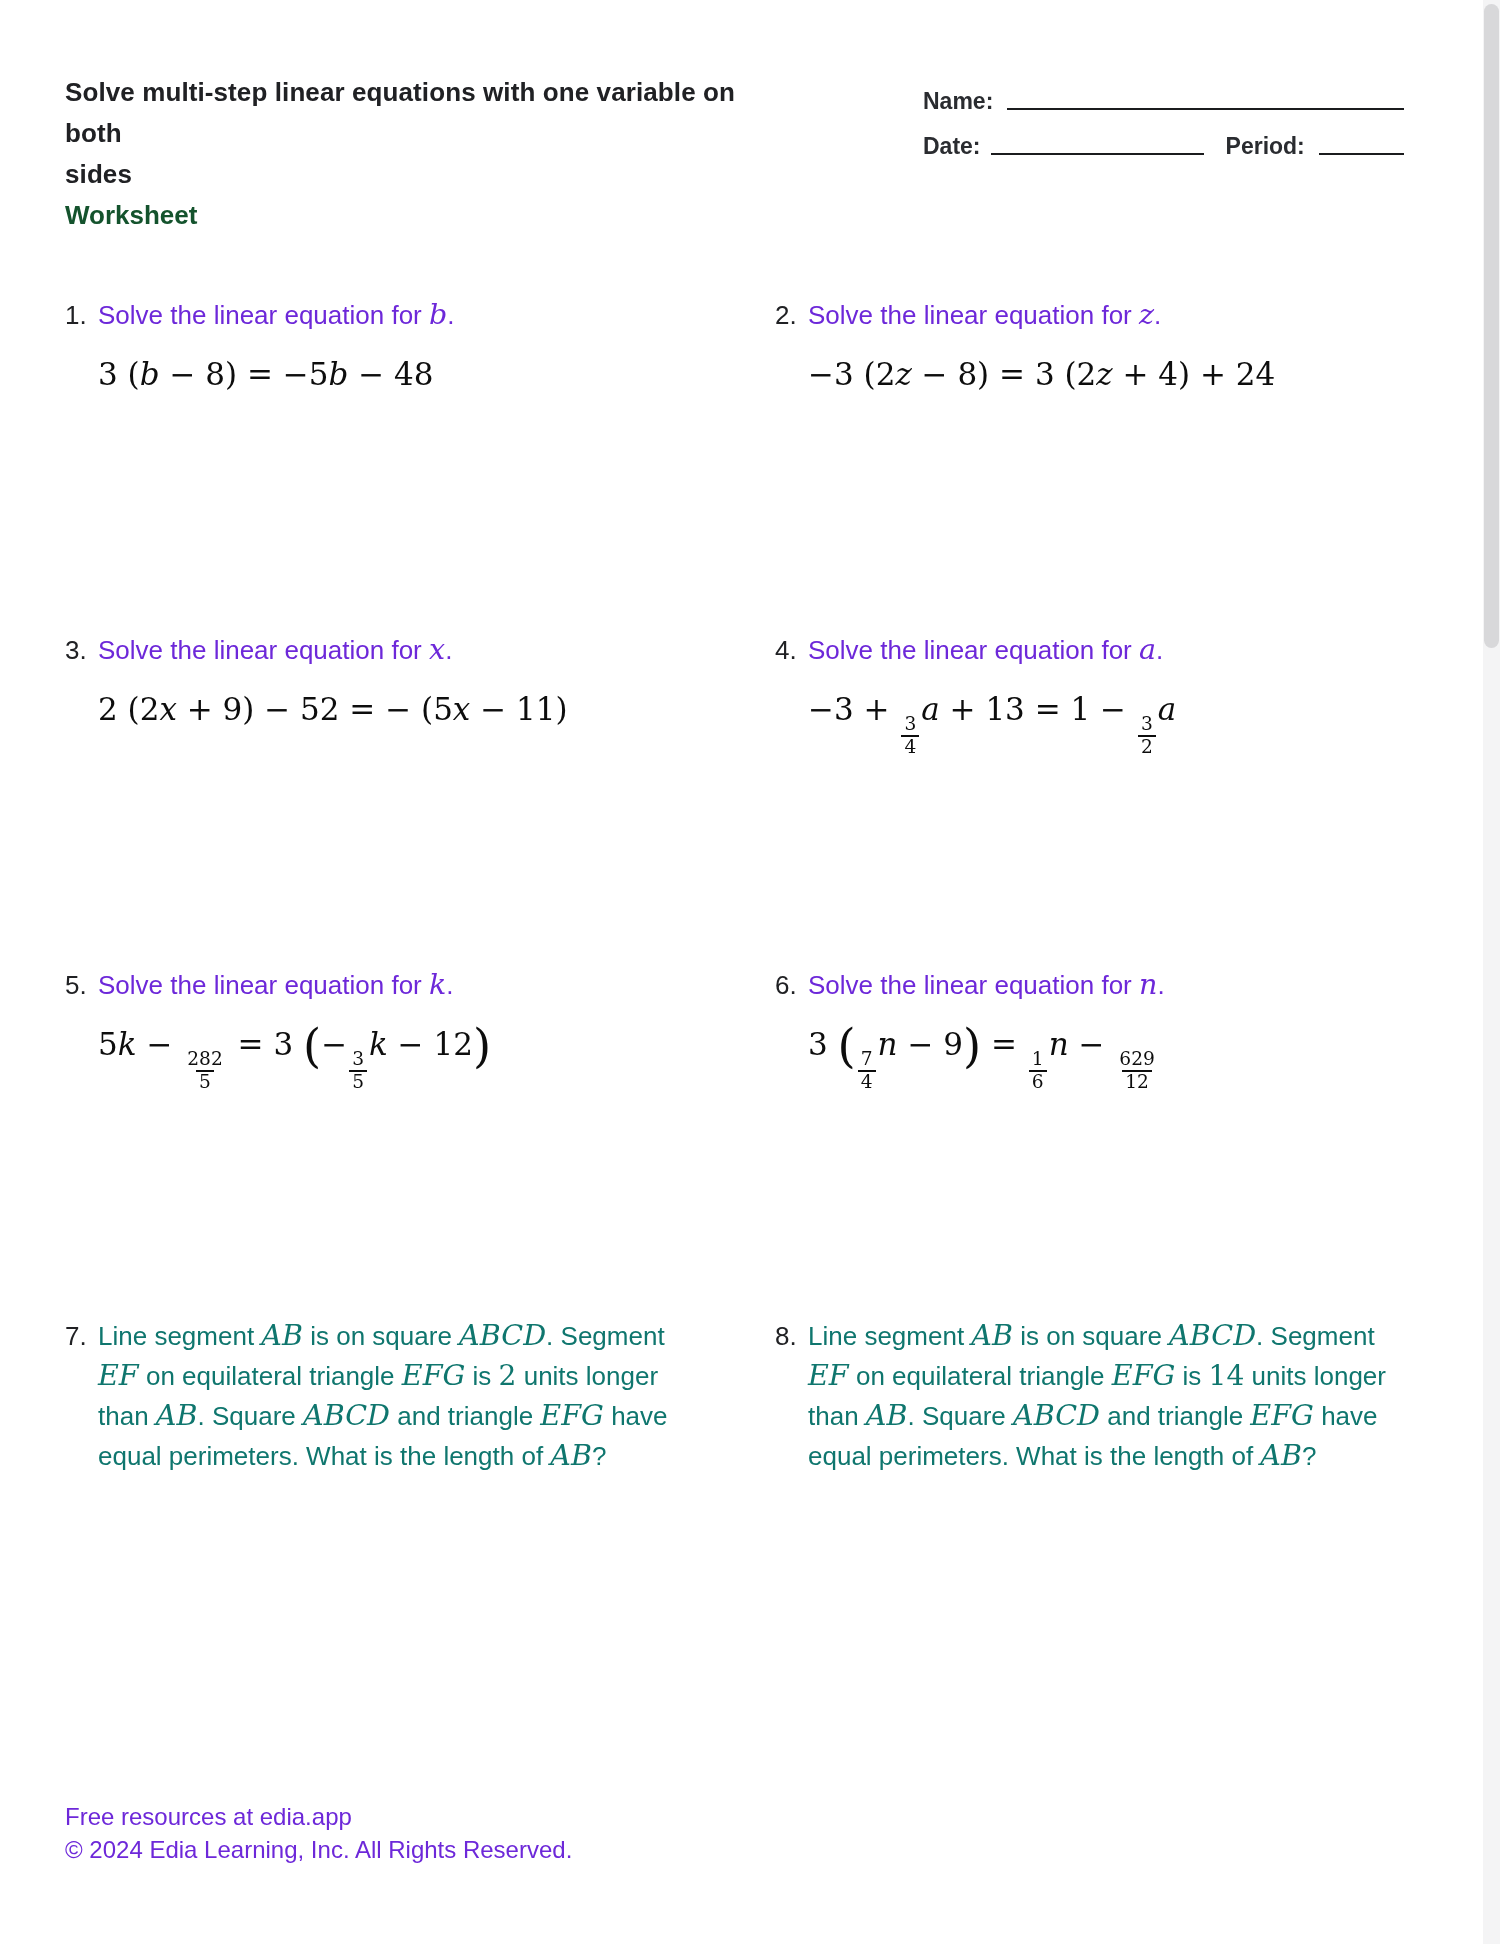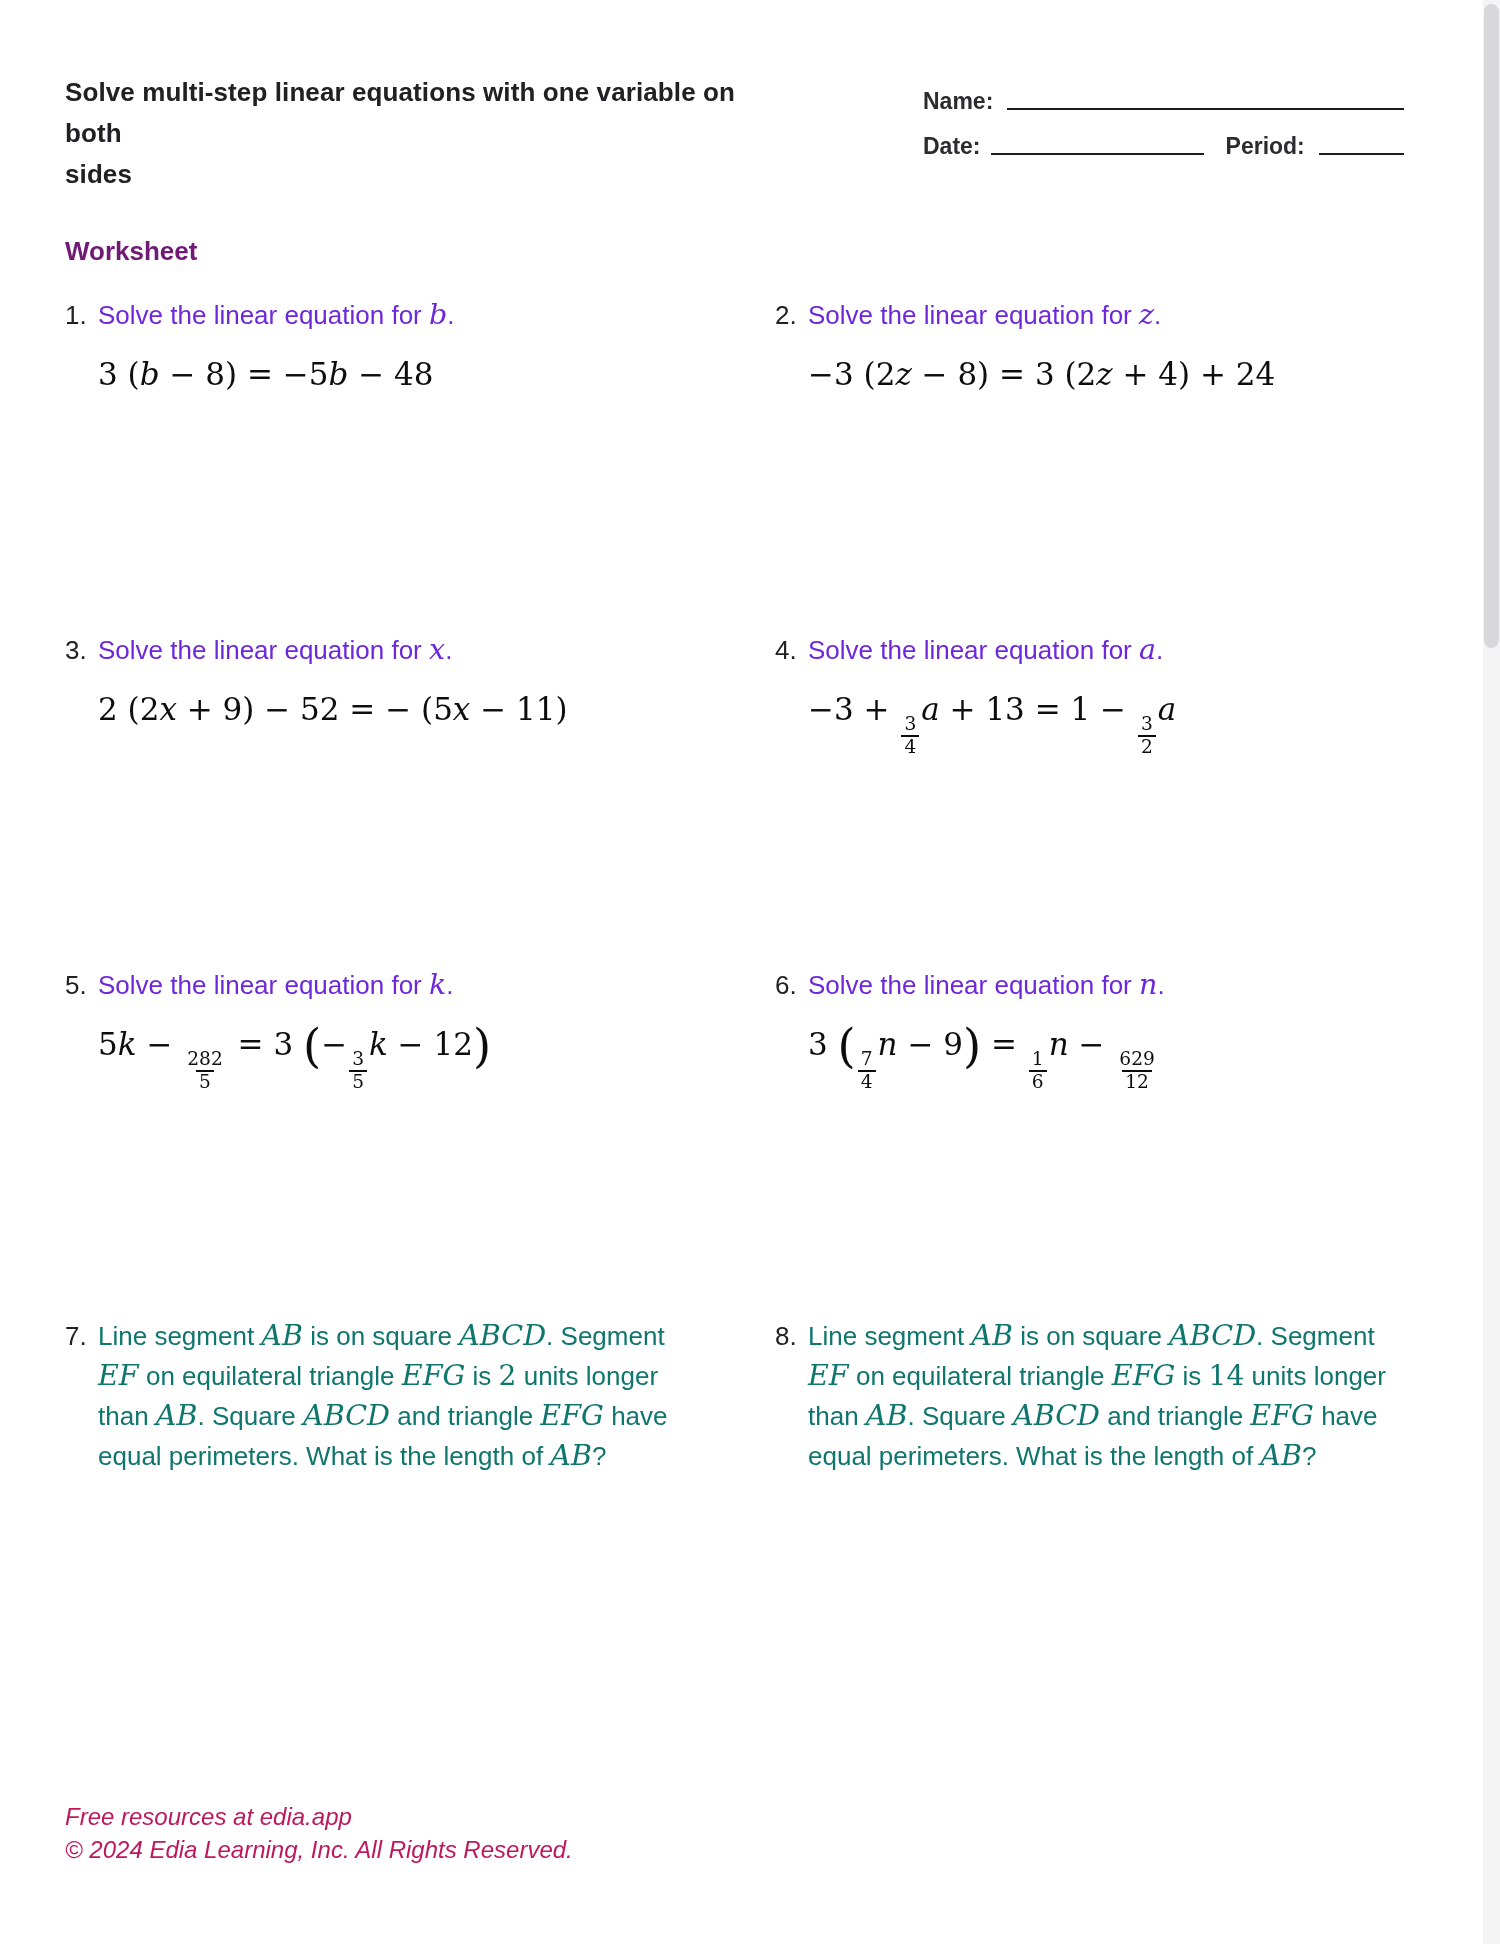--- a/index.html
+++ b/index.html
@@ -10,21 +10,21 @@
     font-family:"Liberation Sans", sans-serif;
     color:#212327;
   }
 
   
   .title-block { position:absolute; left:65px; top:72px; width:700px; }
   .title-line {
     font-size:26px; font-weight:bold; line-height:41px; color:#202124;
     letter-spacing:0.1px;
   }
-  .subtitle { font-size:26px; font-weight:bold; line-height:41px; color:#701a75;margin-top:36px; }
+  .subtitle { font-size:26px; font-weight:bold; line-height:41px; color:#14532d; }
 
   .name-block { position:absolute; left:923px; top:88px; width:481px; font-size:23px; color:#2a2c30;font-weight:bold; }
   .nb-row { display:flex; align-items:flex-end; }
   .nb-row + .nb-row { margin-top:19px;justify-content:space-between; }
   .nb-label { white-space:nowrap; line-height:26px; }
   .fill-line { border-bottom:2px solid #1b1c1e; margin-bottom:4px; }
   .fill-name { flex:1; margin-left:14px; }
   .fill-date { width:215px; margin-left:10px; }
   .fill-period { width:86px; margin-left:14px; }
   .period-label { margin-left:22px; }
@@ -50,21 +50,21 @@
   .frac {
     display:inline-flex; flex-direction:column; align-items:center;
     vertical-align:-0.55em; font-size:0.6em; line-height:1.12;
     margin:0 2px;
   }
   .frac .num { padding:0 3px; }
   .frac .den { border-top:2px solid currentColor; padding:0 3px; }
   .bp { font-size:1.5em; line-height:0; vertical-align:-0.16em; font-weight:400; }
 
   
-  .footer { position:absolute; left:65px; top:1800px; font-size:24px; line-height:33px; color:#be185d;font-style:italic; }
+  .footer { position:absolute; left:65px; top:1800px; font-size:24px; line-height:33px; color:#6d28d9; }
 
   
   .scrollbar-track {
     position:absolute; top:0; right:0; width:17px; height:1944px;
     background:#f4f4f5;
   }
   .scrollbar-thumb {
     position:absolute; top:4px; left:1px; right:1px; height:644px;
     background:#d8d8da; border-radius:8px;
   }

